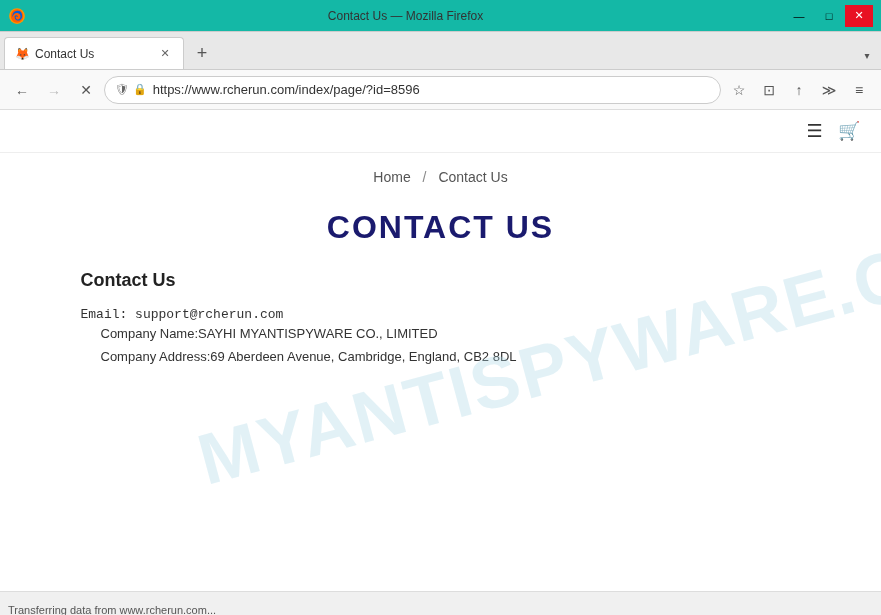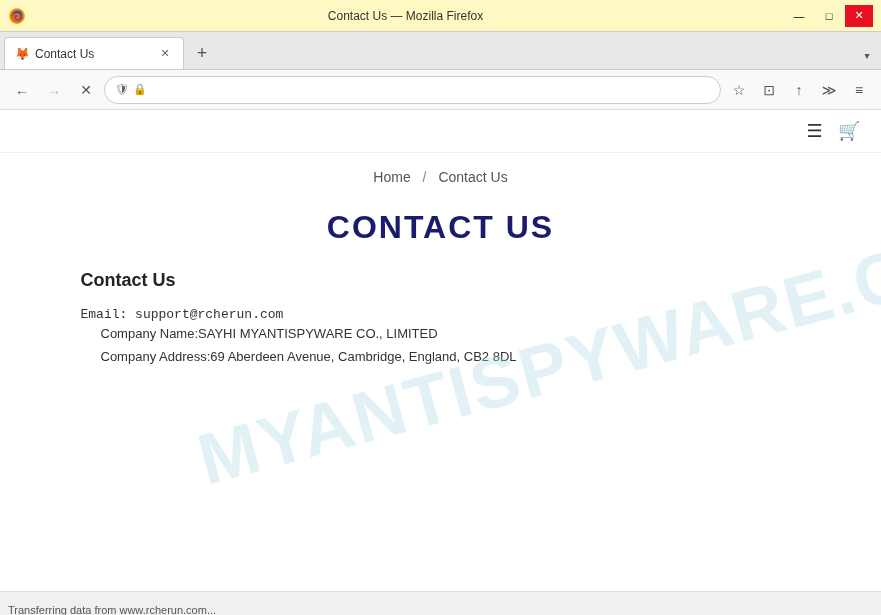--- a/index.html
+++ b/index.html
@@ -1,20 +1,20 @@
 <!DOCTYPE html>
 <html><head>
   <meta charset="utf-8">
   <style>
     * { margin: 0; padding: 0; box-sizing: border-box; }
     body { font-family: Arial, sans-serif; background: #f0f0f0; width: 881px; height: 615px; overflow: hidden; }
 
     
     .window-titlebar {
-      background: #fef9c3;
+      background: #14b8a6;
       height: 32px;
       display: flex;
       align-items: center;
       justify-content: space-between;
       padding: 0 8px;
       border-bottom: 1px solid #ccc;
       user-select: none;
     }
     .window-titlebar-left { display: flex; align-items: center; gap: 6px; }
     .firefox-logo { width: 18px; height: 18px; }
@@ -236,20 +236,21 @@
 
 <div class="nav-bar">
   <button class="nav-btn">←</button>
   <button class="nav-btn disabled">→</button>
   <button class="nav-btn">✕</button>
   <div class="address-bar">
     <div class="address-icons">
       <span class="addr-icon">🛡</span>
       <span class="addr-icon">🔒</span>
     </div>
+    <span class="address-text">https://www.rcherun.com/index/page/?id=8596</span>
   </div>
   <div class="nav-right-btns">
     <button class="nav-btn">☆</button>
     <button class="nav-btn">⊡</button>
     <button class="nav-btn">↑</button>
     <button class="nav-btn">≫</button>
     <button class="nav-btn">≡</button>
   </div>
 </div>
 

